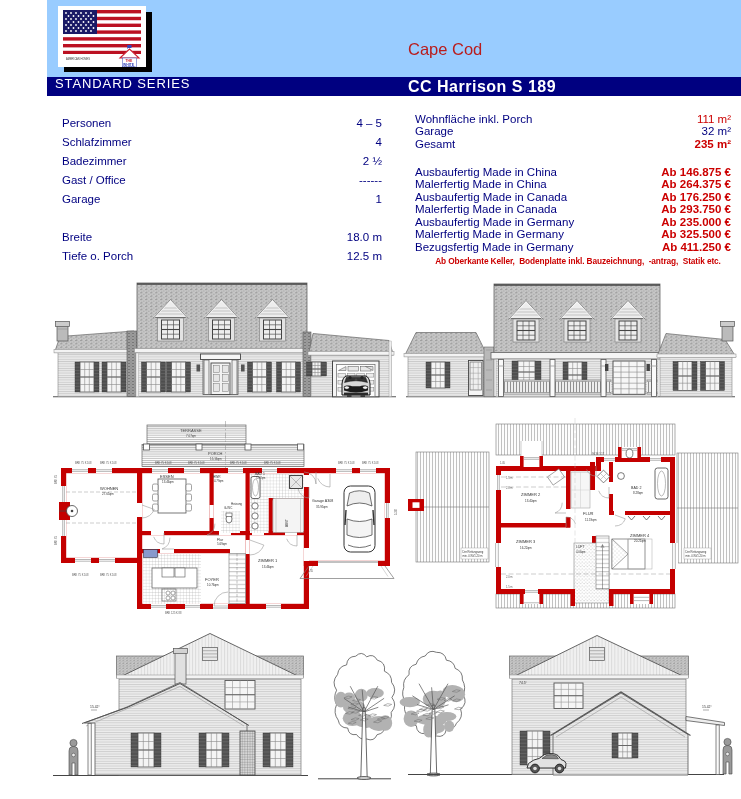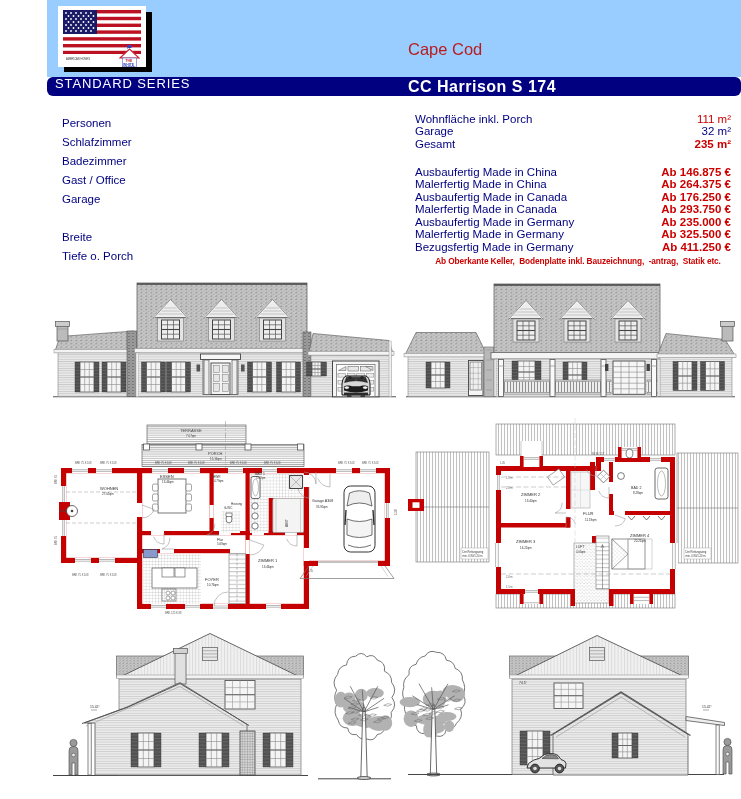--- a/index.html
+++ b/index.html
@@ -1,19 +1,19 @@
 <!DOCTYPE html>
 <html><head>
 <meta charset="utf-8">
 <style>
 html,body{margin:0;padding:0;}
 body{width:741px;height:799px;background:#ffffff;font-family:"Liberation Sans",sans-serif;position:relative;overflow:hidden;}
 .abs{position:absolute;}
 #hdr{left:47px;top:0;width:694px;height:77px;background:#99ccff;}
-#bar{left:47px;top:77px;width:694px;height:19px;background:#000080;border-radius:6px;}
+#bar{left:47px;top:77px;width:694px;height:19px;background:#000080;}
 #bar .s1{position:absolute;left:8px;top:-1px;color:#ffffff;font-size:13px;letter-spacing:0.9px;}
 #bar .s2{position:absolute;left:361px;top:1px;color:#ffffff;font-size:16px;font-weight:bold;letter-spacing:0.5px;}
 #capecod{left:408px;top:39.5px;color:#b91c1c;font-size:16.5px;}
 #flagshadow{left:64px;top:12px;width:88px;height:60px;background:#000000;}
 #flagcard{left:58px;top:6px;width:88px;height:61px;background:#ffffff;}
 .spec{font-size:11.5px;color:#000080;line-height:12.9px;white-space:pre;}
 .lbl{position:absolute;left:0;top:0;}
 .val{position:absolute;right:0;top:0;text-align:right;}
 .red{color:#cc0000;}
 .b{font-weight:bold;}
@@ -90,26 +90,27 @@
 <rect x="2.5" y="9" width="14" height="9" fill="#ffffff" stroke="#3344bb" stroke-width="0.5"></rect>
 <text x="5.5" y="13" font-size="3.4" fill="#cc2233" font-weight="bold">THE</text>
 <text x="3" y="16.6" font-size="3.4" fill="#3344bb" font-weight="bold">WHITE</text>
 <text x="2.6" y="20" font-size="3.4" fill="#3344bb" font-weight="bold">HOUSE</text>
 </g>
 </g>
 </svg>
 </div>
 <div class="abs" id="bar">
     <span class="s1">STANDARD SERIES</span>
-    <span class="s2">CC Harrison S 174</span>
+    <span class="s2">CC Harrison S 189</span>
   </div>
 <div class="abs" id="capecod">Cape Cod</div>
 
 <div class="abs spec" style="left:62px;top:114px;width:320px;line-height:19px;">
 <span class="lbl">Personen<br>Schlafzimmer<br>Badezimmer<br>Gast / Office<br>Garage<br><br>Breite<br>Tiefe o. Porch</span>
+<span class="val">4 – 5<br>4<br>2 ½<br>------<br>1<br><br>18.0 m<br>12.5 m</span>
 </div>
 
 <div class="abs spec" style="left:415px;top:113px;width:316px;line-height:12.4px;"><span class="lbl">Wohnfläche inkl. Porch<br>Garage<br>Gesamt</span><span class="val"><span class="red">111 m²</span><br>32 m²<br><span class="red b">235 m²</span></span></div>
 <div class="abs spec" style="left:415px;top:165.5px;width:316px;line-height:12.5px;"><span class="lbl">Ausbaufertig Made in China<br>Malerfertig Made in China<br>Ausbaufertig Made in Canada<br>Malerfertig Made in Canada<br>Ausbaufertig Made in Germany<br>Malerfertig Made in Germany<br>Bezugsfertig Made in Germany</span><span class="val red b">Ab 146.875 €<br>Ab 264.375 €<br>Ab 176.250 €<br>Ab 293.750 €<br>Ab 235.000 €<br>Ab 325.500 €<br>Ab 411.250 €</span></div>
 <div class="abs" id="fineprint">Ab Oberkante Keller,&nbsp; Bodenplatte inkl. Bauzeichnung,&nbsp; -antrag,&nbsp; Statik etc.</div>
 
 <svg class="abs" style="left:47px;top:275px;" width="353" height="127" viewBox="47 275 353 127">
 <defs>
 <pattern id="fsh" width="5" height="3.4" patternUnits="userSpaceOnUse">
 <rect width="5" height="3.4" fill="#c7c7c7"></rect>

